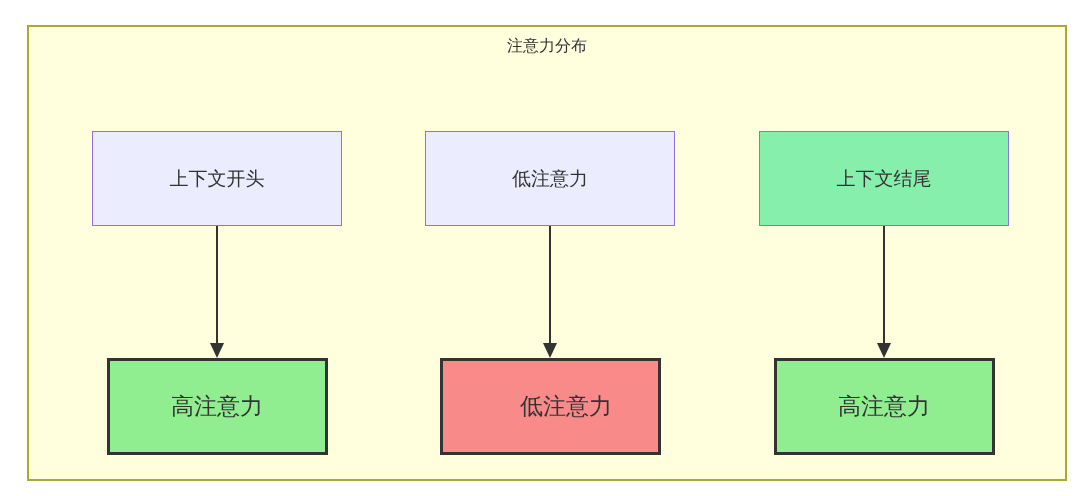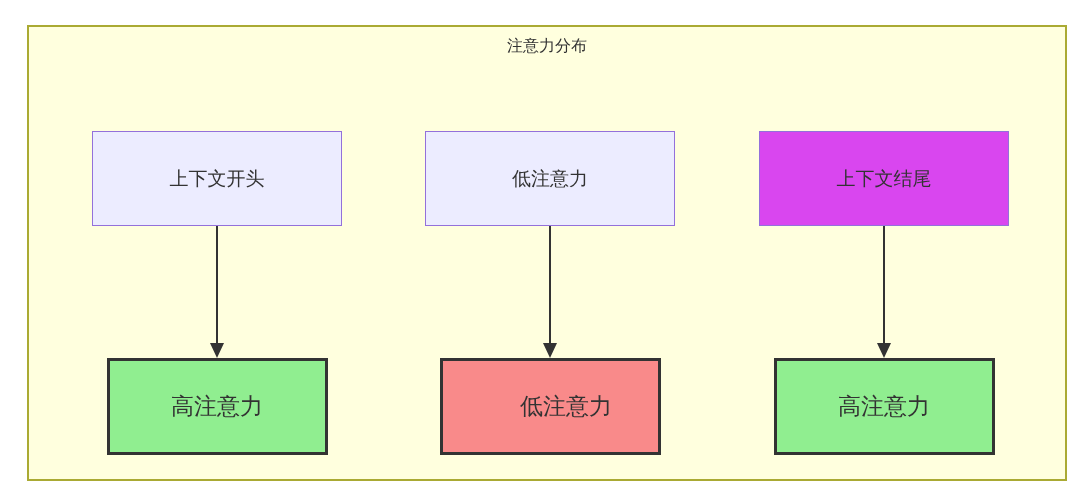--- a/index.html
+++ b/index.html
@@ -95,21 +95,21 @@
     <div class="column col-2">
       <div class="source-box" style="background-color: rgb(236, 236, 255); border-color: rgb(147, 112, 219);">低注意力</div>
       <svg class="arrow" width="20" height="132" viewBox="0 0 20 132">
         <line x1="10" y1="0" x2="10" y2="120" stroke="#333333" stroke-width="2"></line>
         <polygon points="3,117 17,117 10,132" fill="#333333"></polygon>
       </svg>
       <div class="target-box target-low" style="background-color: rgb(249, 138, 138); border-color: rgb(51, 51, 51);">低注意力</div>
     </div>
 
     <div class="column col-3">
-      <div class="source-box" style="background-color: #d946ef; border-color: rgb(147, 112, 219);">上下文结尾</div>
+      <div class="source-box" style="background-color: #86efac; border-color: rgb(147, 112, 219);">上下文结尾</div>
       <svg class="arrow" width="20" height="132" viewBox="0 0 20 132">
         <line x1="10" y1="0" x2="10" y2="120" stroke="#333333" stroke-width="2"></line>
         <polygon points="3,117 17,117 10,132" fill="#333333"></polygon>
       </svg>
       <div class="target-box target-high" style="background-color: rgb(144, 238, 144); border-color: rgb(51, 51, 51);">高注意力</div>
     </div>
 
   </div>
 </div>
 

